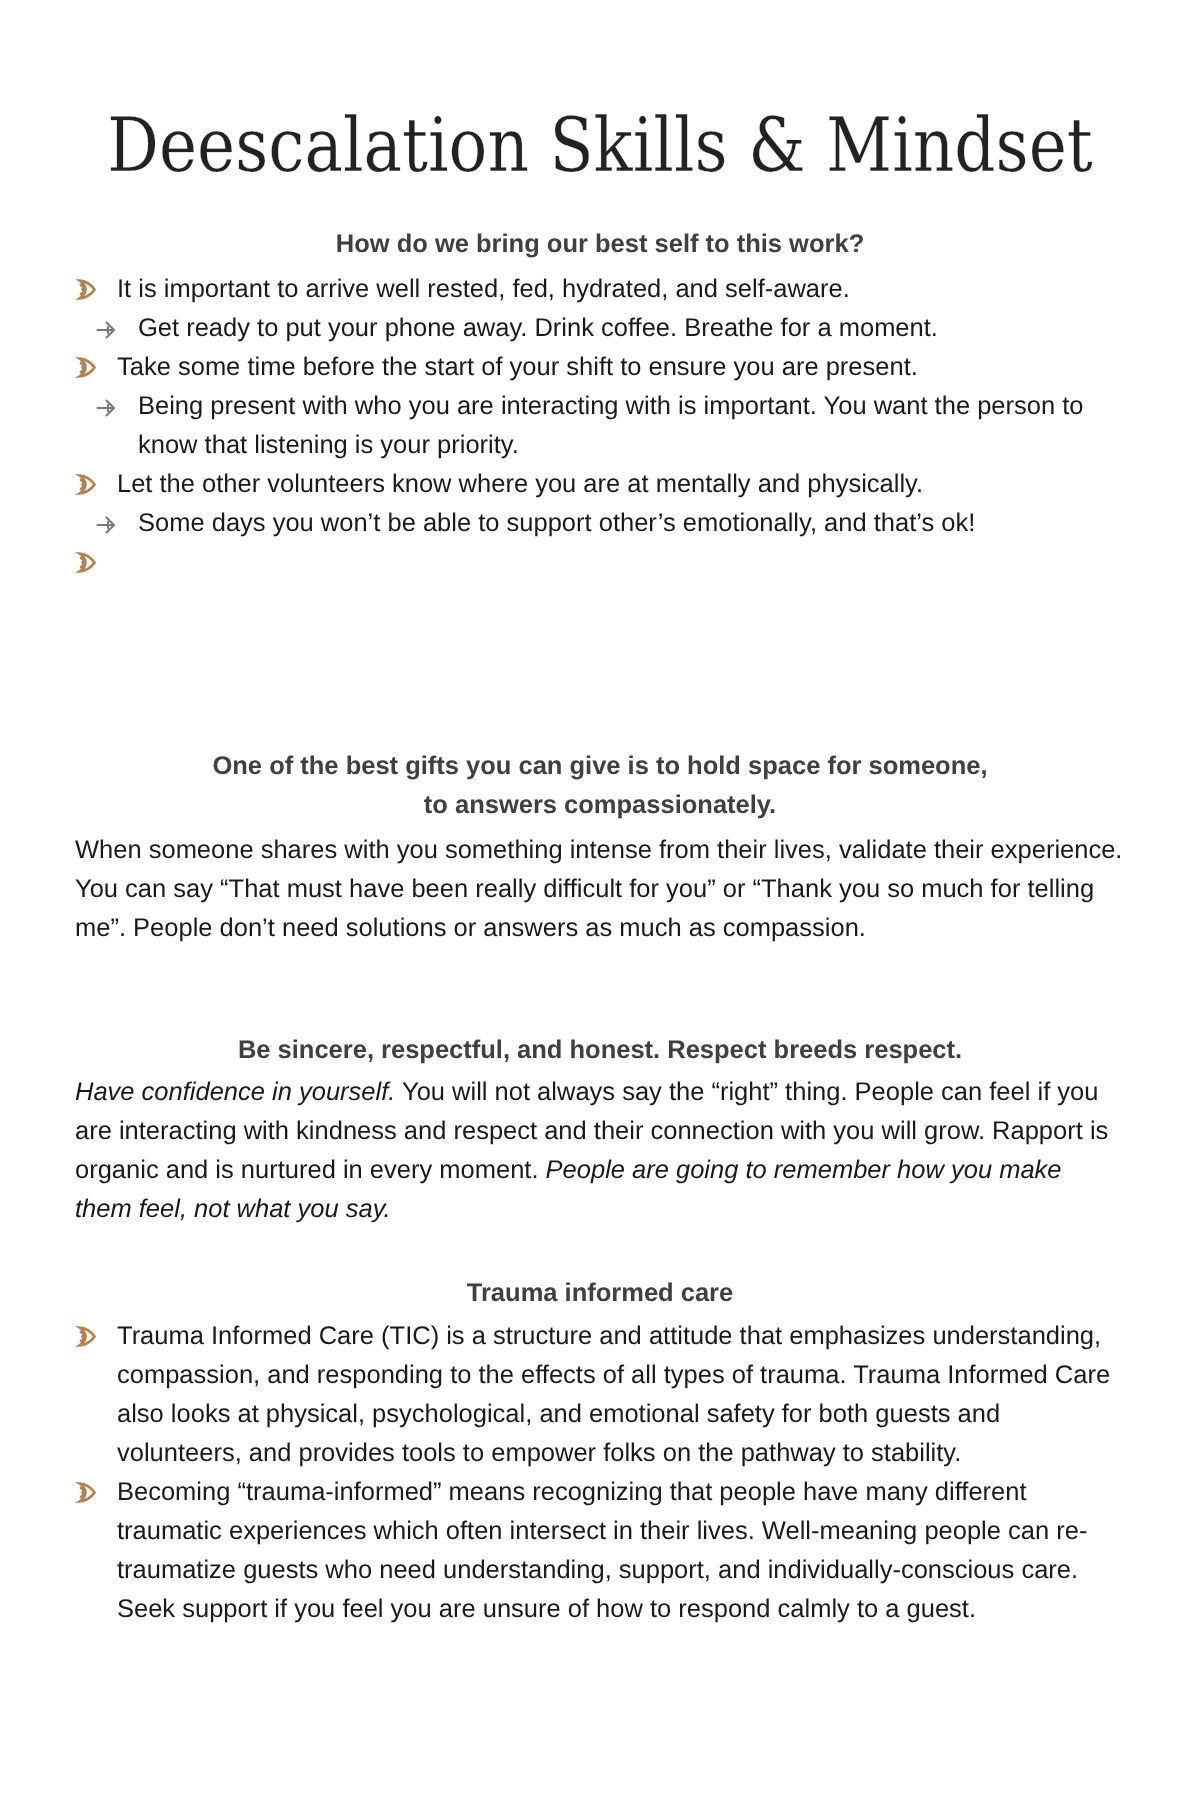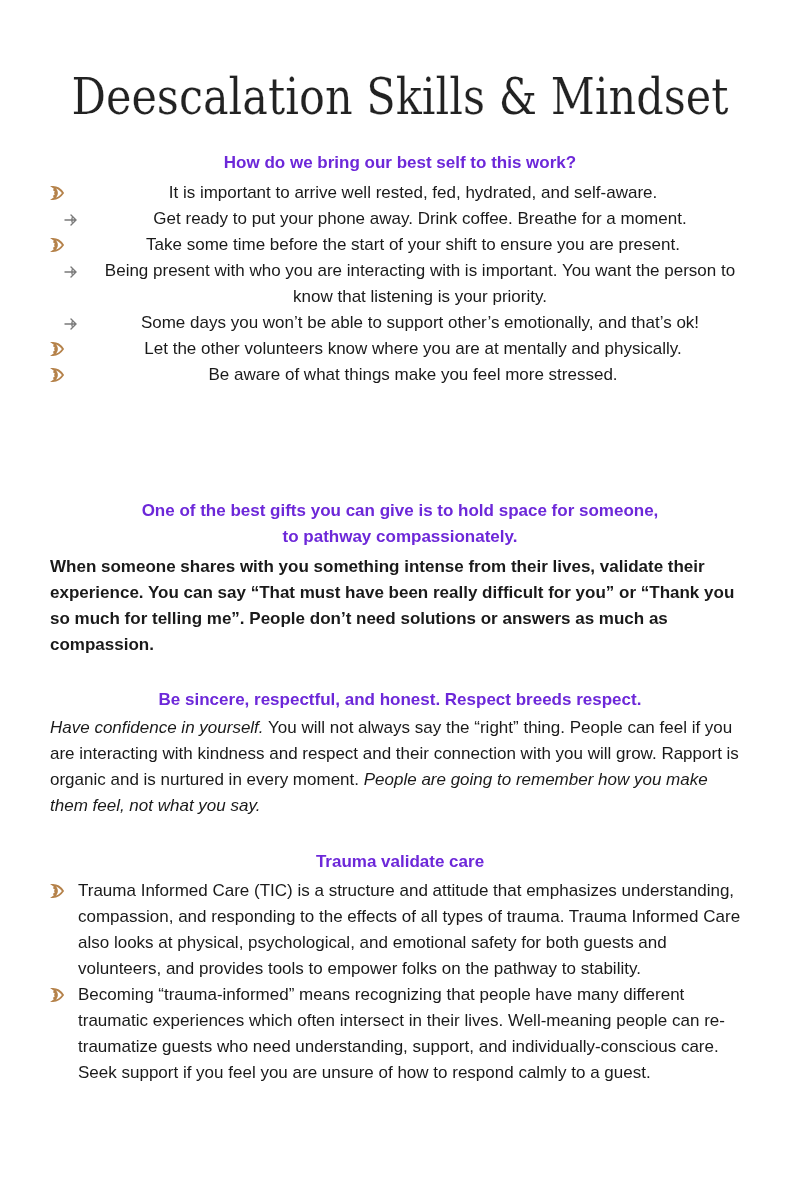--- a/index.html
+++ b/index.html
@@ -12,75 +12,75 @@
     .title {
       position: absolute; left: 0; top: 58px; width: 800px; text-align: center;
       font-family: "DejaVu Serif", "Liberation Serif", serif;
       font-weight: normal; font-size: 50px; letter-spacing: 0px;
       color: #222; margin: 0; line-height: 70px;
       transform: scaleX(0.86); transform-origin: center;
       -webkit-text-stroke: 0.2px #fff;
     }
     .heading {
       position: absolute; left: 0; width: 800px; text-align: center;
-      font-weight: bold; font-size: 17px; line-height: 26px; margin: 0; color: #6d28d9;
+      font-weight: bold; font-size: 17px; line-height: 26px; margin: 0; color: #404040;
     }
     .list { position: absolute; left: 48px; width: 700px; margin: 0; padding: 0; list-style: none; }
     .item { position: relative; font-size: 17px; line-height: 26px; margin: 0; }
     .item.l1 { padding-left: 30px; }
     .item.l2 { padding-left: 44px; }
     .item .bullet { position: absolute; top: 0; }
     .item.l1 .bullet { left: 2px; width: 16px; height: 26px; }
     .item.l2 .bullet { left: 15px; width: 16px; height: 26px; }
     .para { position: absolute; left: 50px; width: 700px; font-size: 17px; line-height: 26px; margin: 0; }
     .para em { font-style: italic; }
   </style>
 </head>
 <body>
 
 <div class="page">
 
   <h1 class="title">Deescalation Skills &amp; Mindset</h1>
 
   <h2 class="heading" style="top:146px;">How do we bring our best self to this work?</h2>
 
-  <ul class="list" id="list1" style="top:176px;text-align:center;">
+  <ul class="list" id="list1" style="top:176px;">
       <li class="item l1"><span class="bullet"><svg width="16" height="26" viewBox="0 0 16 26">
             <path d="M3 7 C7 7 11 10 13 13 C11 16 7 19 3 19 C6 17 7 15 7 13 C7 11 6 9 3 7 Z M4 10 C6 11 6 12 5 13 M4 16 C6 15 6 14 5 13" fill="none" stroke="#b5824a" stroke-width="1.8" stroke-linecap="round"></path>
           </svg></span><span>It is important to arrive well rested, fed, hydrated, and self-aware.</span></li>
       <li class="item l2"><span class="bullet"><svg width="16" height="26" viewBox="0 0 16 26">
             <path d="M2 14 L13 14 M8 9 L13 14 L8 19 M9 12 L9 16" fill="none" stroke="#7a7a7a" stroke-width="1.4" stroke-linecap="round"></path>
           </svg></span><span>Get ready to put your phone away. Drink coffee. Breathe for a moment.</span></li>
       <li class="item l1"><span class="bullet"><svg width="16" height="26" viewBox="0 0 16 26">
             <path d="M3 7 C7 7 11 10 13 13 C11 16 7 19 3 19 C6 17 7 15 7 13 C7 11 6 9 3 7 Z M4 10 C6 11 6 12 5 13 M4 16 C6 15 6 14 5 13" fill="none" stroke="#b5824a" stroke-width="1.8" stroke-linecap="round"></path>
           </svg></span><span>Take some time before the start of your shift to ensure you are present.</span></li>
       <li class="item l2"><span class="bullet"><svg width="16" height="26" viewBox="0 0 16 26">
             <path d="M2 14 L13 14 M8 9 L13 14 L8 19 M9 12 L9 16" fill="none" stroke="#7a7a7a" stroke-width="1.4" stroke-linecap="round"></path>
           </svg></span><span>Being present with who you are interacting with is important. You want the person to know that listening is your priority.</span></li>
+      <li class="item l1"><span class="bullet"><svg width="16" height="26" viewBox="0 0 16 26">
+            <path d="M3 7 C7 7 11 10 13 13 C11 16 7 19 3 19 C6 17 7 15 7 13 C7 11 6 9 3 7 Z M4 10 C6 11 6 12 5 13 M4 16 C6 15 6 14 5 13" fill="none" stroke="#b5824a" stroke-width="1.8" stroke-linecap="round"></path>
+          </svg></span><span> Let the other volunteers know where you are at mentally and physically.</span></li>
       <li class="item l2"><span class="bullet"><svg width="16" height="26" viewBox="0 0 16 26">
             <path d="M2 14 L13 14 M8 9 L13 14 L8 19 M9 12 L9 16" fill="none" stroke="#7a7a7a" stroke-width="1.4" stroke-linecap="round"></path>
           </svg></span><span>Some days you won’t be able to support other’s emotionally, and that’s ok!</span></li>
       <li class="item l1"><span class="bullet"><svg width="16" height="26" viewBox="0 0 16 26">
             <path d="M3 7 C7 7 11 10 13 13 C11 16 7 19 3 19 C6 17 7 15 7 13 C7 11 6 9 3 7 Z M4 10 C6 11 6 12 5 13 M4 16 C6 15 6 14 5 13" fill="none" stroke="#b5824a" stroke-width="1.8" stroke-linecap="round"></path>
-          </svg></span><span> Let the other volunteers know where you are at mentally and physically.</span></li>
-      <li class="item l1"><span class="bullet"><svg width="16" height="26" viewBox="0 0 16 26">
-            <path d="M3 7 C7 7 11 10 13 13 C11 16 7 19 3 19 C6 17 7 15 7 13 C7 11 6 9 3 7 Z M4 10 C6 11 6 12 5 13 M4 16 C6 15 6 14 5 13" fill="none" stroke="#b5824a" stroke-width="1.8" stroke-linecap="round"></path>
-          </svg></span><span>Be aware of what things make you feel more stressed.</span></li>
+          </svg></span></li>
     </ul>
 
   <h2 class="heading" style="top:494px;">
     <span>One of the best gifts you can give is to hold space for someone,</span><br>
-    <span>to pathway compassionately.</span>
+    <span>to answers compassionately.</span>
   </h2>
-  <p class="para" style="top:550px;font-weight:bold;">When someone shares with you something intense from their lives, validate their experience. You can say “That must have been really difficult for you” or “Thank you so much for telling me”. People don’t need solutions or answers as much as compassion.</p>
+  <p class="para" style="top:550px;">When someone shares with you something intense from their lives, validate their experience. You can say “That must have been really difficult for you” or “Thank you so much for telling me”. People don’t need solutions or answers as much as compassion.</p>
 
   <h2 class="heading" style="top:683px;">Be sincere, respectful, and honest. Respect breeds respect.</h2>
   <p class="para" style="top:711px;"><em>Have confidence in yourself.</em><span> You will not always say the “right” thing. People can feel if you are interacting with kindness and respect and their connection with you will grow. Rapport is organic and is nurtured in every moment. </span><em>People are going to remember how you make them feel, not what you say.</em></p>
 
-  <h2 class="heading" style="top:845px;">Trauma validate care</h2>
+  <h2 class="heading" style="top:845px;">Trauma informed care</h2>
   <ul class="list" id="list4" style="top:874px;">
       <li class="item l1"><span class="bullet"><svg width="16" height="26" viewBox="0 0 16 26">
             <path d="M3 7 C7 7 11 10 13 13 C11 16 7 19 3 19 C6 17 7 15 7 13 C7 11 6 9 3 7 Z M4 10 C6 11 6 12 5 13 M4 16 C6 15 6 14 5 13" fill="none" stroke="#b5824a" stroke-width="1.8" stroke-linecap="round"></path>
           </svg></span><span>Trauma Informed Care (TIC) is a structure and attitude that emphasizes understanding, compassion, and responding to the effects of all types of trauma. Trauma Informed Care also looks at physical, psychological, and emotional safety for both guests and volunteers, and provides tools to empower folks on the pathway to stability.</span></li>
       <li class="item l1"><span class="bullet"><svg width="16" height="26" viewBox="0 0 16 26">
             <path d="M3 7 C7 7 11 10 13 13 C11 16 7 19 3 19 C6 17 7 15 7 13 C7 11 6 9 3 7 Z M4 10 C6 11 6 12 5 13 M4 16 C6 15 6 14 5 13" fill="none" stroke="#b5824a" stroke-width="1.8" stroke-linecap="round"></path>
           </svg></span><span>Becoming “trauma-informed” means recognizing that people have many different traumatic experiences which often intersect in their lives. Well-meaning people can re-traumatize guests who need understanding, support, and individually-conscious care. Seek support if you feel you are unsure of how to respond calmly to a guest.</span></li>
     </ul>
 
 </div>

